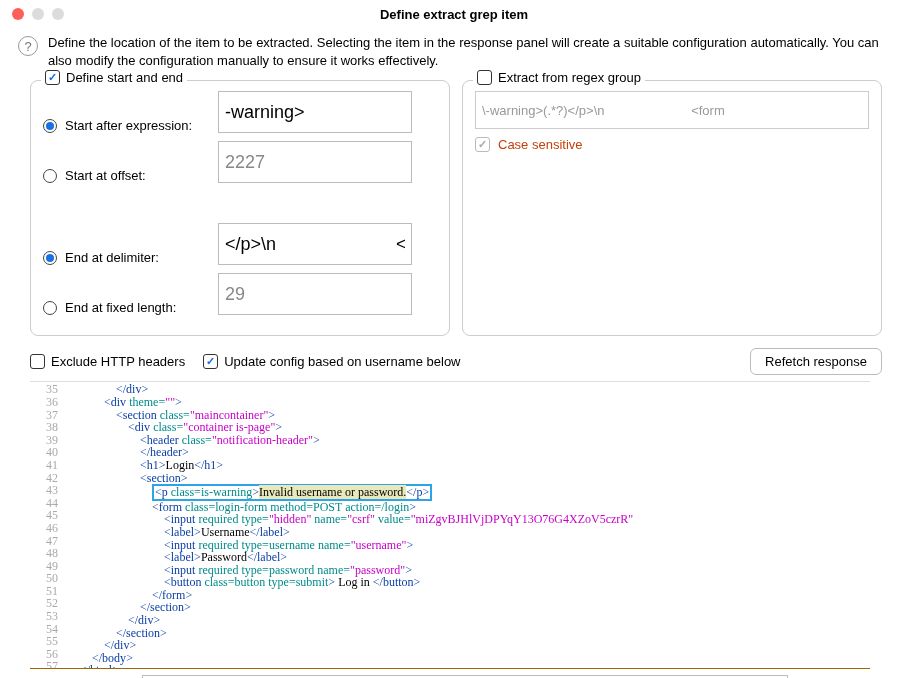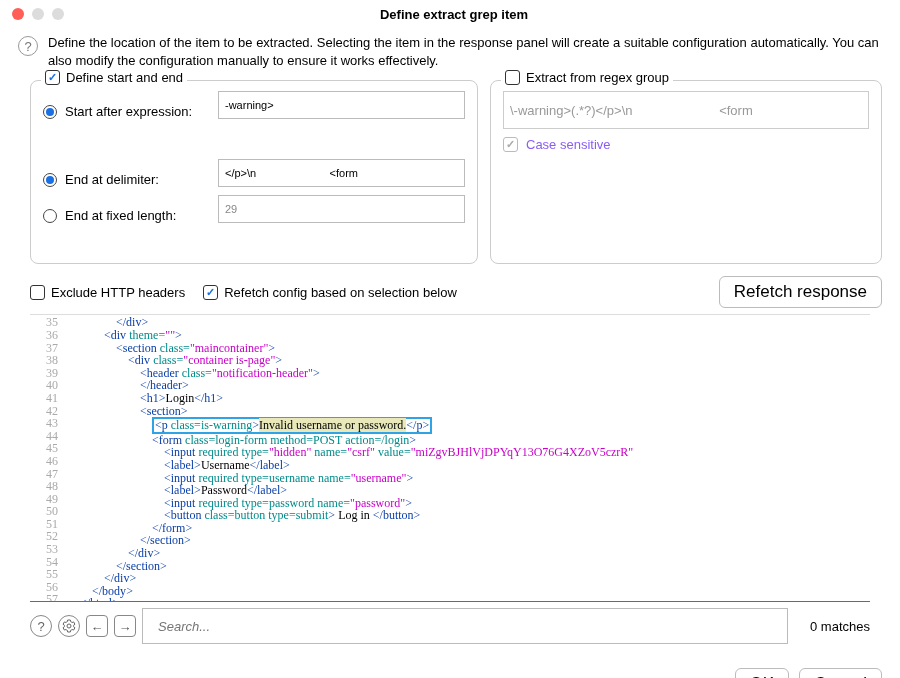--- a/index.html
+++ b/index.html
@@ -54,34 +54,34 @@
 .cb.disabled.checked::after { color: #aaa; }
 .row { display: flex; align-items: flex-end; gap: 8px; margin-bottom: 8px; }
 .spacer { height: 32px; }
 .radio {
   width: 14px; height: 14px; border: 1.5px solid #444; border-radius: 50%;
   display: inline-flex; align-items: center; justify-content: center; flex: none;
 }
 .radio.sel::after { content: ""; width: 8px; height: 8px; border-radius: 50%; background: #1a6fe3; }
 .radio-lbl { width: 145px; }
 .txt {
-  border: 1px solid #bbb; background: #fff; height: 25px; padding: 13px 6px;
-  font-family: inherit; font-size: 11px; width: 247px;
+  border: 1px solid #bbb; background: #fff; height: 25px; padding: 20px 6px;
+  font-family: inherit; font-size: 18px; width: 194px;
 }
 .txt[disabled] { color: #888; background: #fff; }
 .regex-box {
   border: 1px solid #ccc; height: 25px; padding: 18px 6px; color: #999;
   width: 100%; display: flex; align-items: center; white-space: pre;
 }
 .opts-row {
   display: flex; align-items: center; gap: 18px; margin: 12px 0 4px 12px;
 }
 .btn {
   border: 1px solid #bbb; background: #fff; border-radius: 6px;
-  padding: 5px 14px; font-size: 17px; cursor: pointer;
+  padding: 5px 14px; font-size: 13px; cursor: pointer;
 }
 .refetch { margin-left: auto; }
 .code-area {
   margin: 6px 12px 0 12px; border-top: 1px solid #ddd; border-bottom: 1px solid #a16207;
   height: 288px; overflow: hidden; font-family: Liberation Serif, serif;
   font-size: 12px; line-height: 1.05; display: flex; background: #fff;
 }
 .gutter {
   width: 34px; text-align: right; padding: 1px 6px 1px 0; color: #aaa; user-select: none;
 }
@@ -142,20 +142,25 @@
       <div class="fs-title">
         <span class="cb checked"></span>
         <span>Define start and end</span>
       </div>
 
       <div class="row">
         <span class="radio sel"></span>
         <span class="radio-lbl">Start after expression:</span>
         <input class="txt" value="-warning&gt;" style="">
       </div>
+      <div class="row">
+        <span class="radio"></span>
+        <span class="radio-lbl">Start at offset:</span>
+        <input class="txt" disabled="" value="2227" style="">
+      </div>
 
       <div class="spacer"></div>
 
       <div class="row">
         <span class="radio sel"></span>
         <span class="radio-lbl">End at delimiter:</span>
         <input class="txt" value="&lt;/p&gt;\n                        &lt;form" style="">
       </div>
       <div class="row">
         <span class="radio"></span>
@@ -167,33 +172,33 @@
     <div class="fieldset">
       <div class="fs-title">
         <span class="cb"></span>
         <span>Extract from regex group</span>
       </div>
       <div class="row">
         <div class="regex-box">\-warning&gt;(.*?)&lt;/p&gt;\n                        &lt;form</div>
       </div>
       <div class="row">
         <span class="cb disabled checked"></span>
-        <span style="color:#8b5cf6">Case sensitive</span>
+        <span style="color:#c2410c">Case sensitive</span>
       </div>
     </div>
   </div>
 
   <div class="opts-row">
     <div style="display:flex;align-items:center;gap:6px">
       <span class="cb"></span>
       <span>Exclude HTTP headers</span>
     </div>
     <div style="display:flex;align-items:center;gap:6px">
       <span class="cb checked"></span>
-      <span>Refetch config based on selection below</span>
+      <span>Update config based on username below</span>
     </div>
     <button class="btn refetch">Refetch response</button>
   </div>
 
   <div class="code-area">
     <div class="gutter" id="gutter">35<br>36<br>37<br>38<br>39<br>40<br>41<br>42<br>43<br>44<br>45<br>46<br>47<br>48<br>49<br>50<br>51<br>52<br>53<br>54<br>55<br>56<br>57<br></div>
     <div class="code" id="code">                <span class="t-tag">&lt;</span><span class="t-tag">/div</span><span class="t-tag">&gt;</span><br>            <span class="t-tag">&lt;</span><span class="t-tag">div</span><span class="t-attr"> </span><span class="t-attr">theme</span><span class="t-attr">=</span><span class="t-str">""</span><span class="t-tag">&gt;</span><br>                <span class="t-tag">&lt;</span><span class="t-tag">section</span><span class="t-attr"> </span><span class="t-attr">class</span><span class="t-attr">=</span><span class="t-str">"maincontainer"</span><span class="t-tag">&gt;</span><br>                    <span class="t-tag">&lt;</span><span class="t-tag">div</span><span class="t-attr"> </span><span class="t-attr">class</span><span class="t-attr">=</span><span class="t-str">"container is-page"</span><span class="t-tag">&gt;</span><br>                        <span class="t-tag">&lt;</span><span class="t-tag">header</span><span class="t-attr"> </span><span class="t-attr">class</span><span class="t-attr">=</span><span class="t-str">"notification-header"</span><span class="t-tag">&gt;</span><br>                        <span class="t-tag">&lt;</span><span class="t-tag">/header</span><span class="t-tag">&gt;</span><br>                        <span class="t-tag">&lt;</span><span class="t-tag">h1</span><span class="t-tag">&gt;</span><span class="t-txt">Login</span><span class="t-tag">&lt;</span><span class="t-tag">/h1</span><span class="t-tag">&gt;</span><br>                        <span class="t-tag">&lt;</span><span class="t-tag">section</span><span class="t-tag">&gt;</span><br>                            <span class="hl-box"><span class="t-tag">&lt;</span><span class="t-tag">p</span><span class="t-attr"> </span><span class="t-attr">class</span><span class="t-attr">=</span><span class="t-attr">is-warning</span><span class="t-tag">&gt;</span><span class="hl-sel t-txt">Invalid username or password.</span><span class="t-tag">&lt;</span><span class="t-tag">/p</span><span class="t-tag">&gt;</span></span><br>                            <span class="t-tag">&lt;</span><span class="t-tag">form</span><span class="t-attr"> </span><span class="t-attr">class</span><span class="t-attr">=</span><span class="t-attr">login-form</span><span class="t-attr"> </span><span class="t-attr">method</span><span class="t-attr">=</span><span class="t-attr">POST</span><span class="t-attr"> </span><span class="t-attr">action</span><span class="t-attr">=</span><span class="t-attr">/login</span><span class="t-tag">&gt;</span><br>                                <span class="t-tag">&lt;</span><span class="t-tag">input</span><span class="t-attr"> </span><span class="t-attr">required</span><span class="t-attr"> </span><span class="t-attr">type</span><span class="t-attr">=</span><span class="t-str">"hidden"</span><span class="t-attr"> </span><span class="t-attr">name</span><span class="t-attr">=</span><span class="t-str">"csrf"</span><span class="t-attr"> </span><span class="t-attr">value</span><span class="t-attr">=</span><span class="t-str">"miZgvBJHlVjDPYqY13O76G4XZoV5czrR"</span><br>                                <span class="t-tag">&lt;</span><span class="t-tag">label</span><span class="t-tag">&gt;</span><span class="t-txt">Username</span><span class="t-tag">&lt;</span><span class="t-tag">/label</span><span class="t-tag">&gt;</span><br>                                <span class="t-tag">&lt;</span><span class="t-tag">input</span><span class="t-attr"> </span><span class="t-attr">required</span><span class="t-attr"> </span><span class="t-attr">type</span><span class="t-attr">=</span><span class="t-attr">username</span><span class="t-attr"> </span><span class="t-attr">name</span><span class="t-attr">=</span><span class="t-str">"username"</span><span class="t-tag">&gt;</span><br>                                <span class="t-tag">&lt;</span><span class="t-tag">label</span><span class="t-tag">&gt;</span><span class="t-txt">Password</span><span class="t-tag">&lt;</span><span class="t-tag">/label</span><span class="t-tag">&gt;</span><br>                                <span class="t-tag">&lt;</span><span class="t-tag">input</span><span class="t-attr"> </span><span class="t-attr">required</span><span class="t-attr"> </span><span class="t-attr">type</span><span class="t-attr">=</span><span class="t-attr">password</span><span class="t-attr"> </span><span class="t-attr">name</span><span class="t-attr">=</span><span class="t-str">"password"</span><span class="t-tag">&gt;</span><br>                                <span class="t-tag">&lt;</span><span class="t-tag">button</span><span class="t-attr"> </span><span class="t-attr">class</span><span class="t-attr">=</span><span class="t-attr">button</span><span class="t-attr"> </span><span class="t-attr">type</span><span class="t-attr">=</span><span class="t-attr">submit</span><span class="t-tag">&gt;</span><span class="t-txt"> Log in </span><span class="t-tag">&lt;</span><span class="t-tag">/button</span><span class="t-tag">&gt;</span><br>                            <span class="t-tag">&lt;</span><span class="t-tag">/form</span><span class="t-tag">&gt;</span><br>                        <span class="t-tag">&lt;</span><span class="t-tag">/section</span><span class="t-tag">&gt;</span><br>                    <span class="t-tag">&lt;</span><span class="t-tag">/div</span><span class="t-tag">&gt;</span><br>                <span class="t-tag">&lt;</span><span class="t-tag">/section</span><span class="t-tag">&gt;</span><br>            <span class="t-tag">&lt;</span><span class="t-tag">/div</span><span class="t-tag">&gt;</span><br>        <span class="t-tag">&lt;</span><span class="t-tag">/body</span><span class="t-tag">&gt;</span><br>    <span class="t-tag">&lt;</span><span class="t-tag">/html</span><span class="t-tag">&gt;</span><br></div>
   </div>
 
   <div class="bottom-bar">

